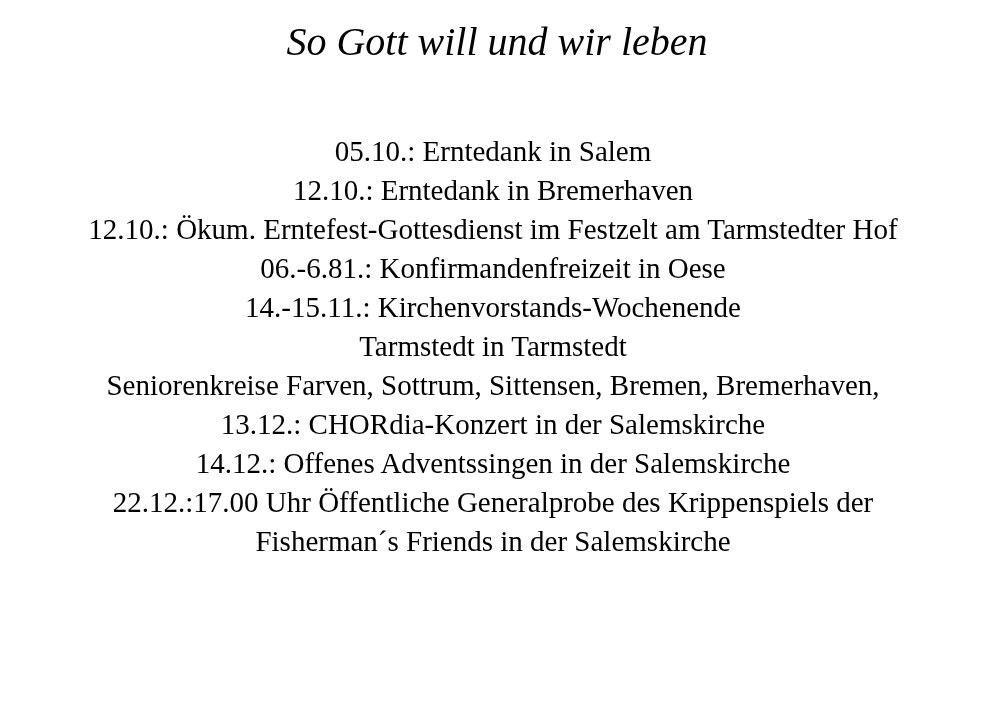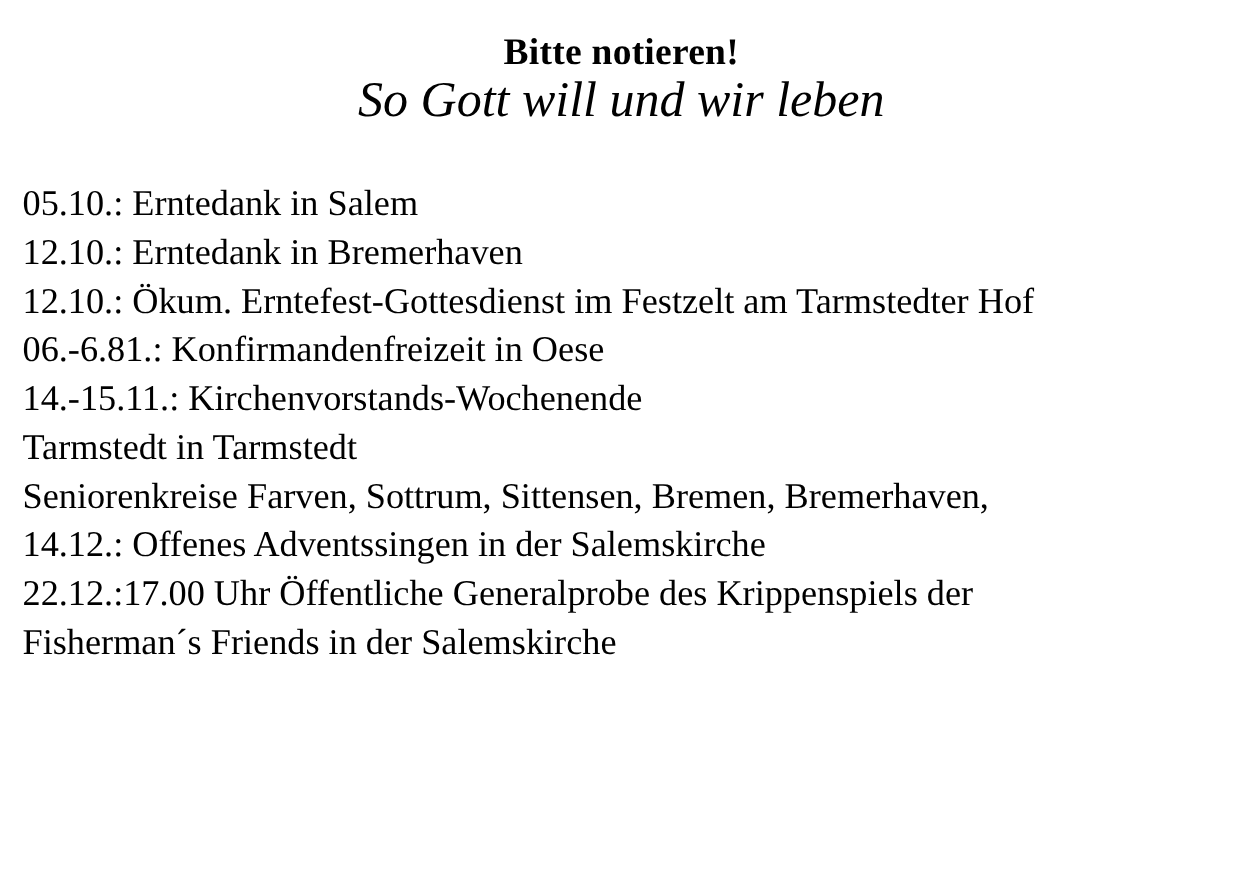--- a/index.html
+++ b/index.html
@@ -24,43 +24,43 @@
     line-height: 38px;
     letter-spacing: 0.2px;
   }
   .subtitle {
     text-align: center;
     font-style: italic;
     font-size: 40px;
     line-height: 38px;
   }
   .content {
-    margin-top: 45px;
-    padding-left: 18px;
+    margin-top: 71px;
     padding-right: 8px;
     font-size: 29px;
     line-height: 39px;
     white-space: nowrap;
+    text-align: center;
   }
   .line {
     height: 39px;
   }
 </style>
 </head>
 <body>
 
 <div class="doc">
-  <div class="title">Bitte notieren!</div>
   <div class="subtitle">So Gott will und wir leben</div>
 
   <div class="content">
     <div class="line">05.10.: Erntedank in Salem</div>
     <div class="line">12.10.: Erntedank in Bremerhaven</div>
     <div class="line">12.10.: Ökum. Erntefest-Gottesdienst im Festzelt am Tarmstedter Hof</div>
     <div class="line">06.-6.81.: Konfirmandenfreizeit in Oese</div>
     <div class="line">14.-15.11.: Kirchenvorstands-Wochenende</div>
     <div class="line">Tarmstedt in Tarmstedt</div>
     <div class="line">Seniorenkreise Farven, Sottrum, Sittensen, Bremen, Bremerhaven,</div>
+    <div class="line">13.12.: CHORdia-Konzert in der Salemskirche</div>
     <div class="line">14.12.: Offenes Adventssingen in der Salemskirche</div>
     <div class="line">22.12.:17.00 Uhr Öffentliche Generalprobe des Krippenspiels der</div>
     <div class="line">Fisherman´s Friends in der Salemskirche</div>
   </div>
 </div>
 
 </body></html>

